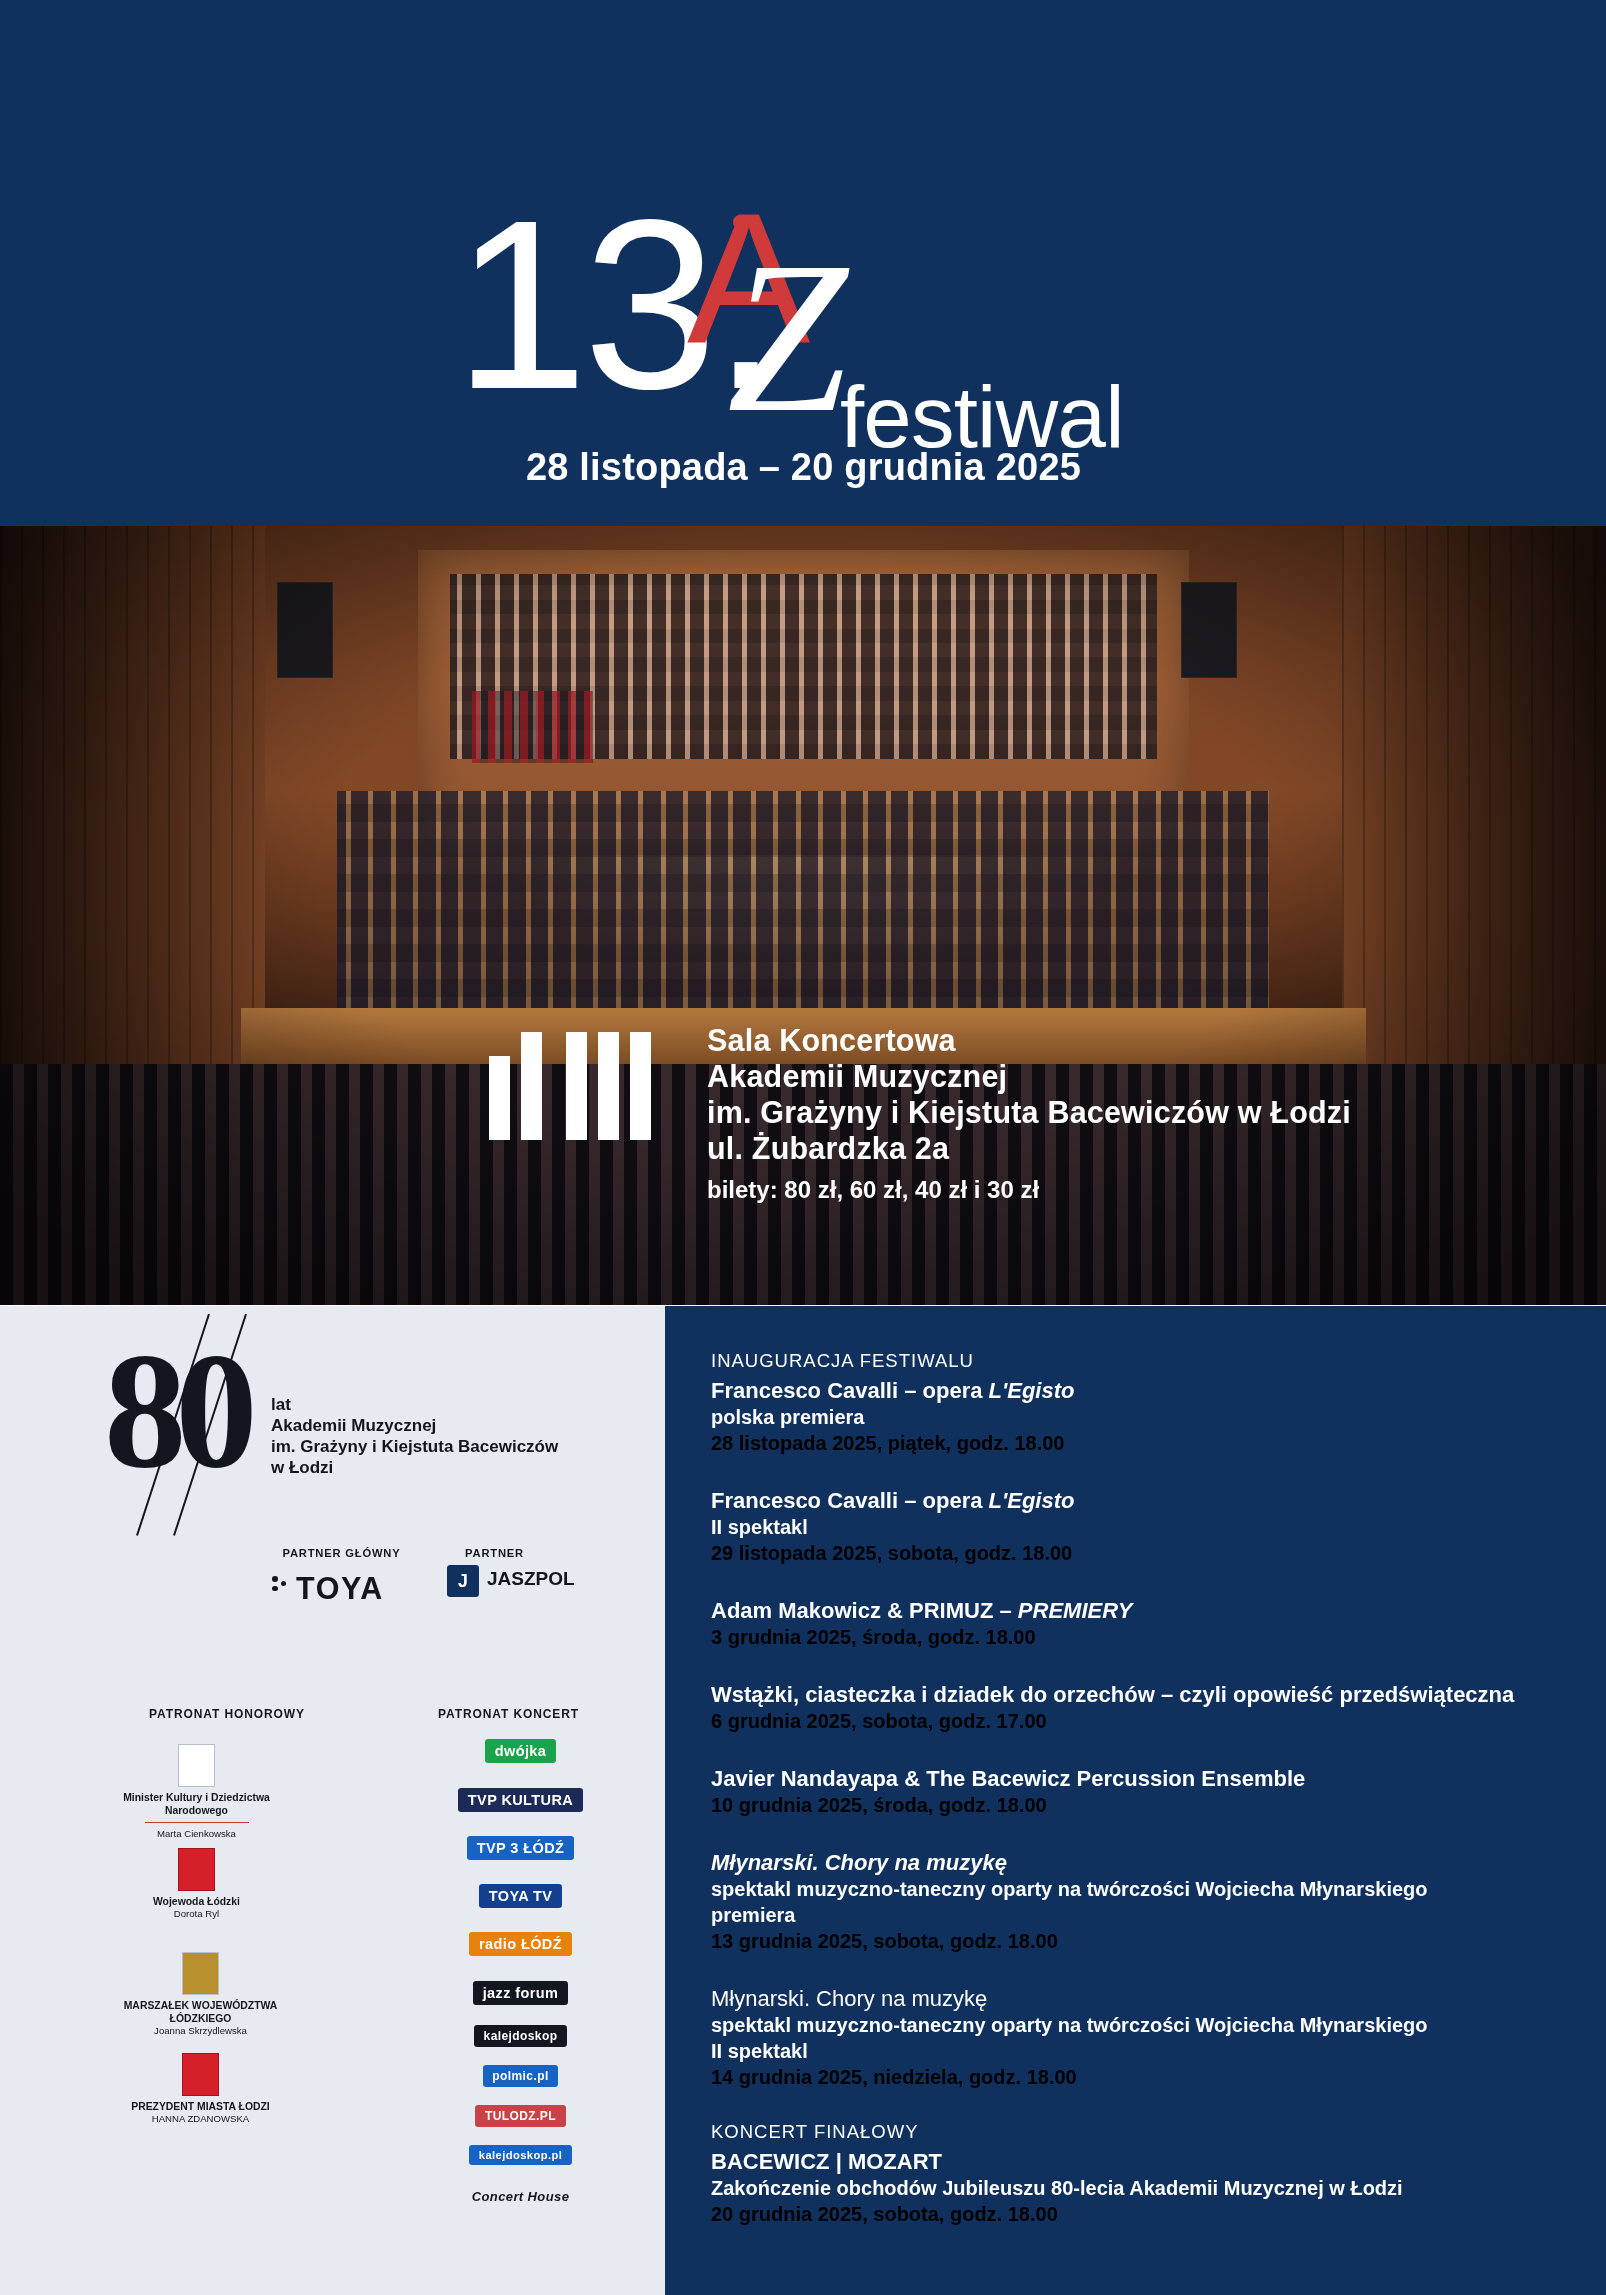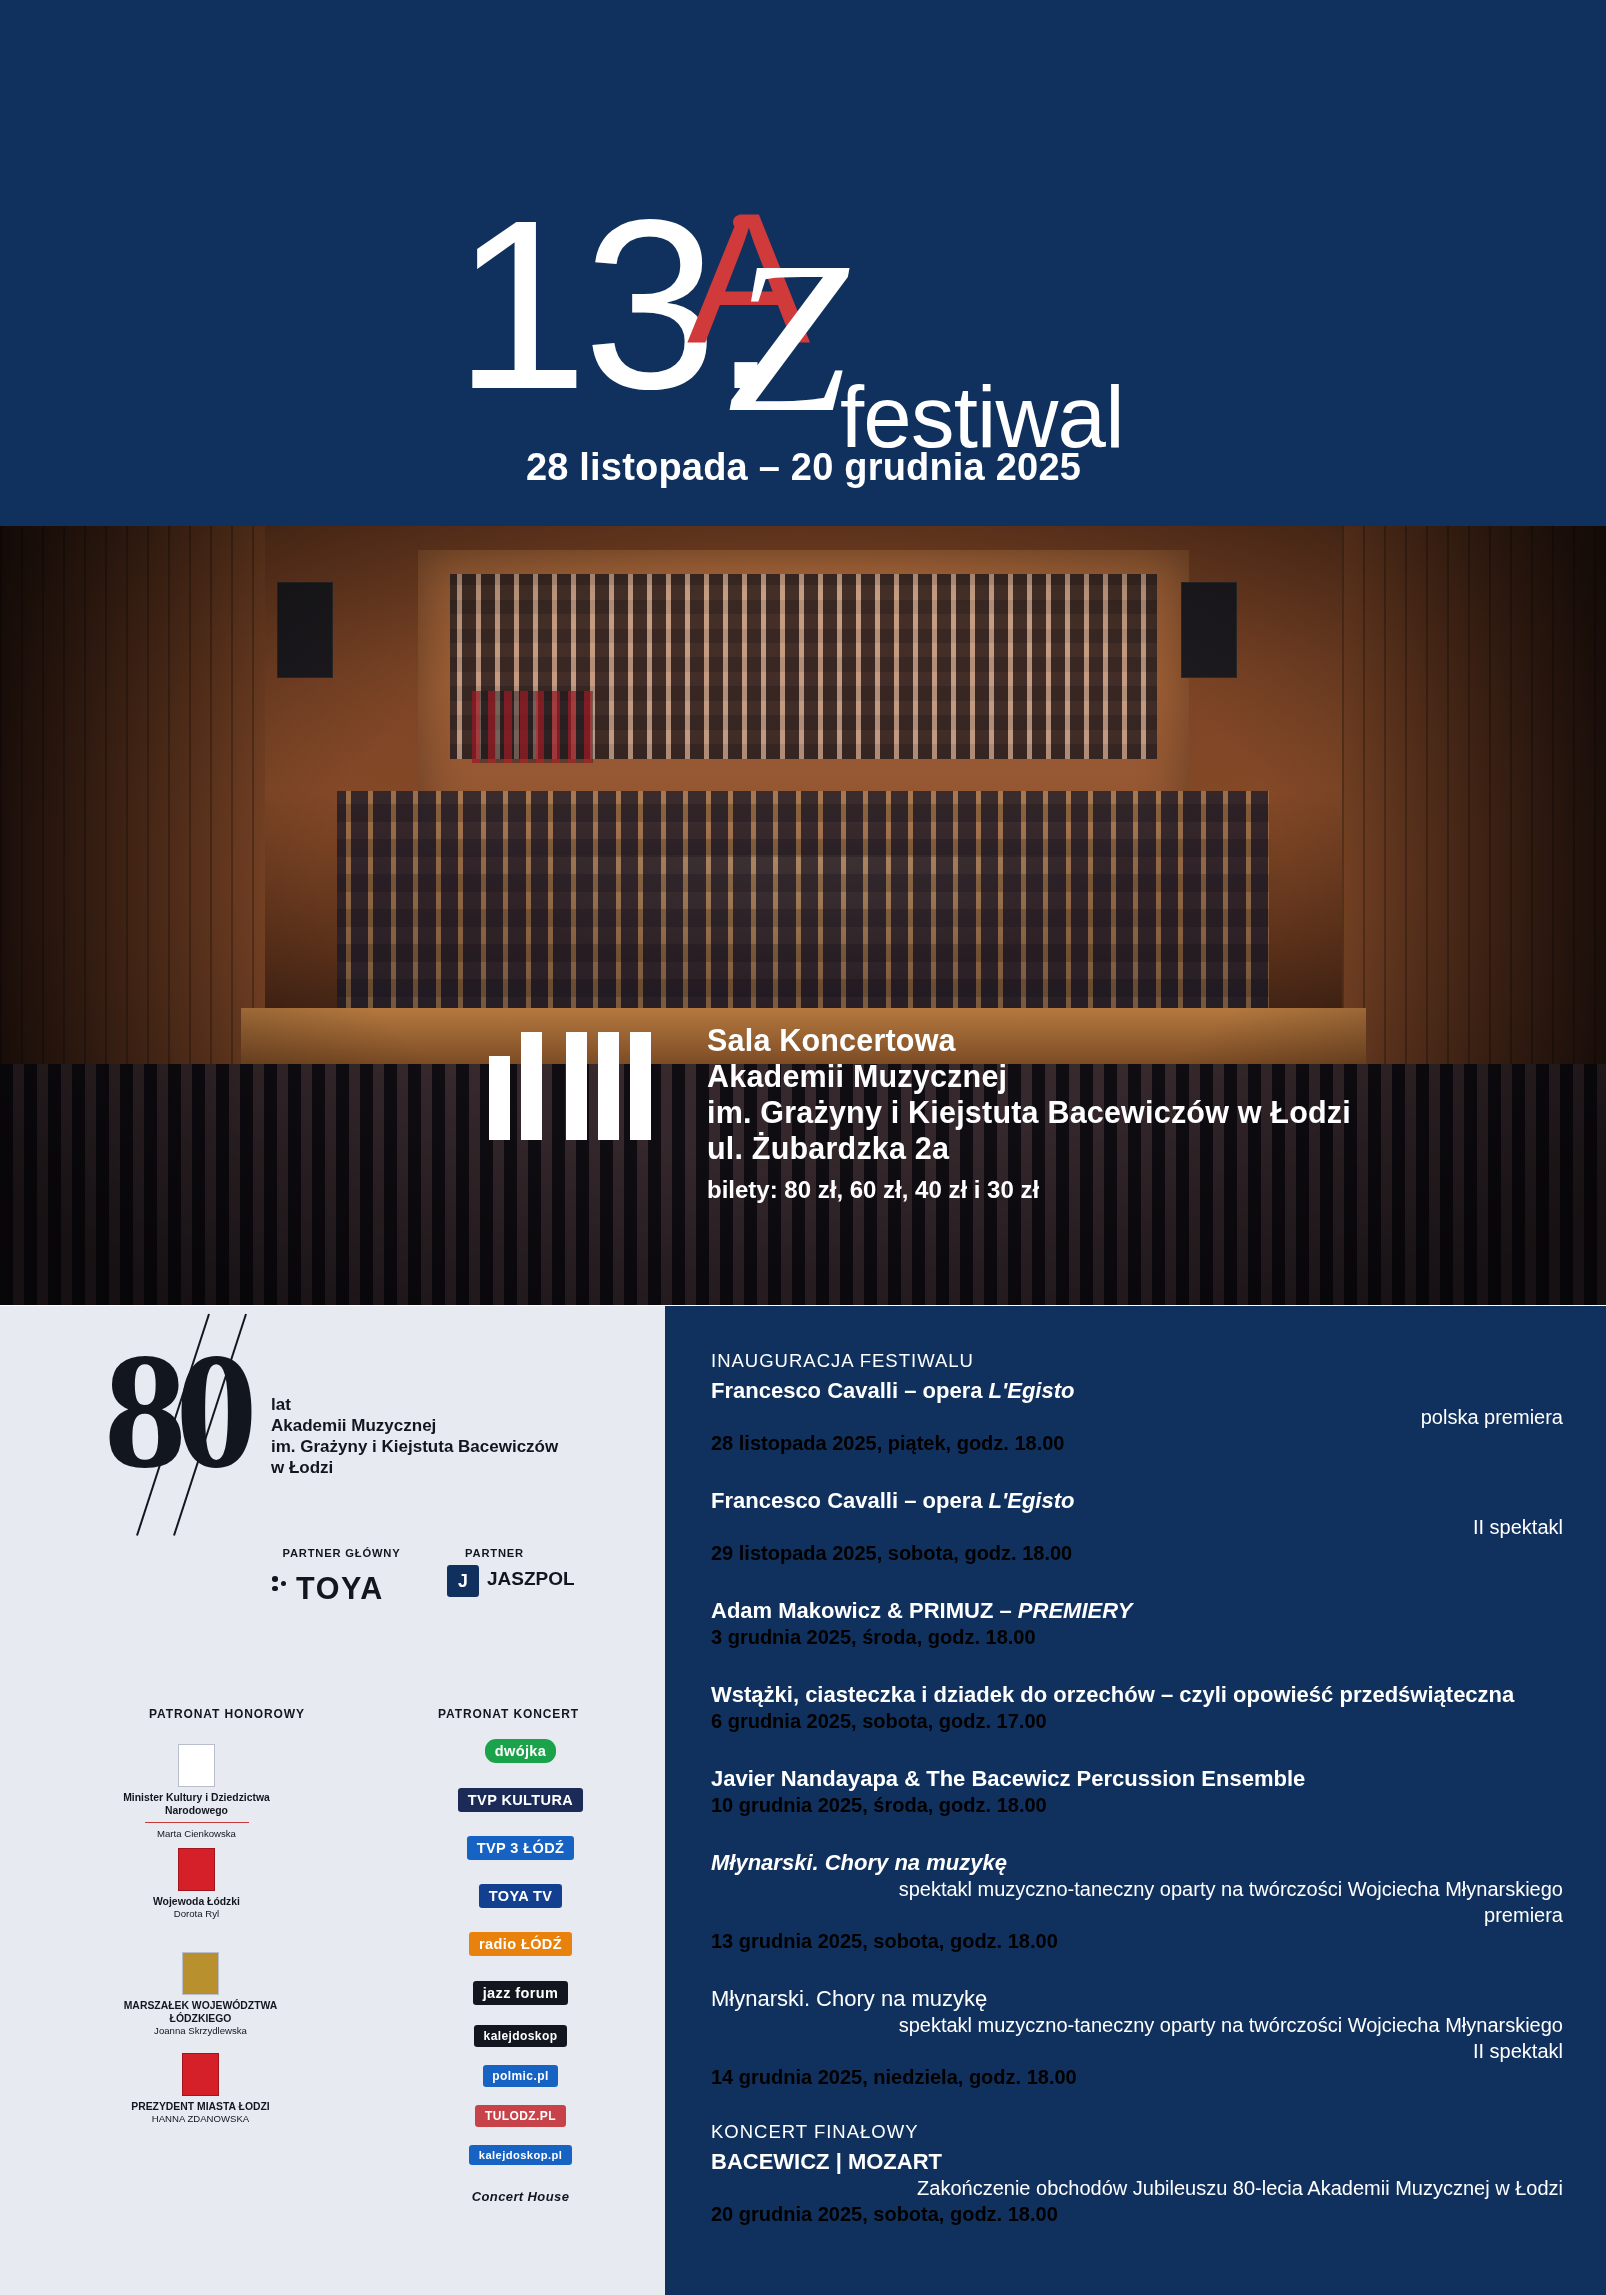--- a/index.html
+++ b/index.html
@@ -378,24 +378,23 @@
   .prog-title {
     font-size: 22px;
     font-weight: bold;
     line-height: 27px;
     color: #ffffff;
   }
   .prog-title .it { font-style: italic; }
   .prog-title.plain { font-weight: normal; }
   .prog-sub {
     font-size: 20px;
-    font-weight: normal;
+    font-weight: bold;
     line-height: 26px;
     color: #ffffff;
-    text-align: right;
   }
   .prog-date {
     font-size: 20px;
     font-weight: bold;
     line-height: 26.5px;
     color: #000000;
   }
 </style>
 </head>
 <body>
@@ -494,21 +493,21 @@
     <div class="patron-sub">Joanna Skrzydlewska</div>
   </div>
 
   <div class="patron-item" style="left:96px; top:2053px; width:209px;">
     <div class="crest red"></div>
     <div class="patron-label">PREZYDENT MIASTA ŁODZI</div>
     <div class="patron-sub">HANNA ZDANOWSKA</div>
   </div>
 
   <div class="media-item" style="top:1739px;">
-    <span class="media-badge" style="background:#1aa34a;border-radius:11px;">dwójka</span>
+    <span class="media-badge" style="background:#1aa34a;">dwójka</span>
   </div>
   <div class="media-item" style="top:1788px;">
     <span class="media-badge" style="background:#1b2a56;">TVP KULTURA</span>
   </div>
   <div class="media-item" style="top:1836px;">
     <span class="media-badge" style="background:#1763c4;">TVP 3 ŁÓDŹ</span>
   </div>
   <div class="media-item" style="top:1884px;">
     <span class="media-badge" style="background:#123f8f;">TOYA TV</span>
   </div>

